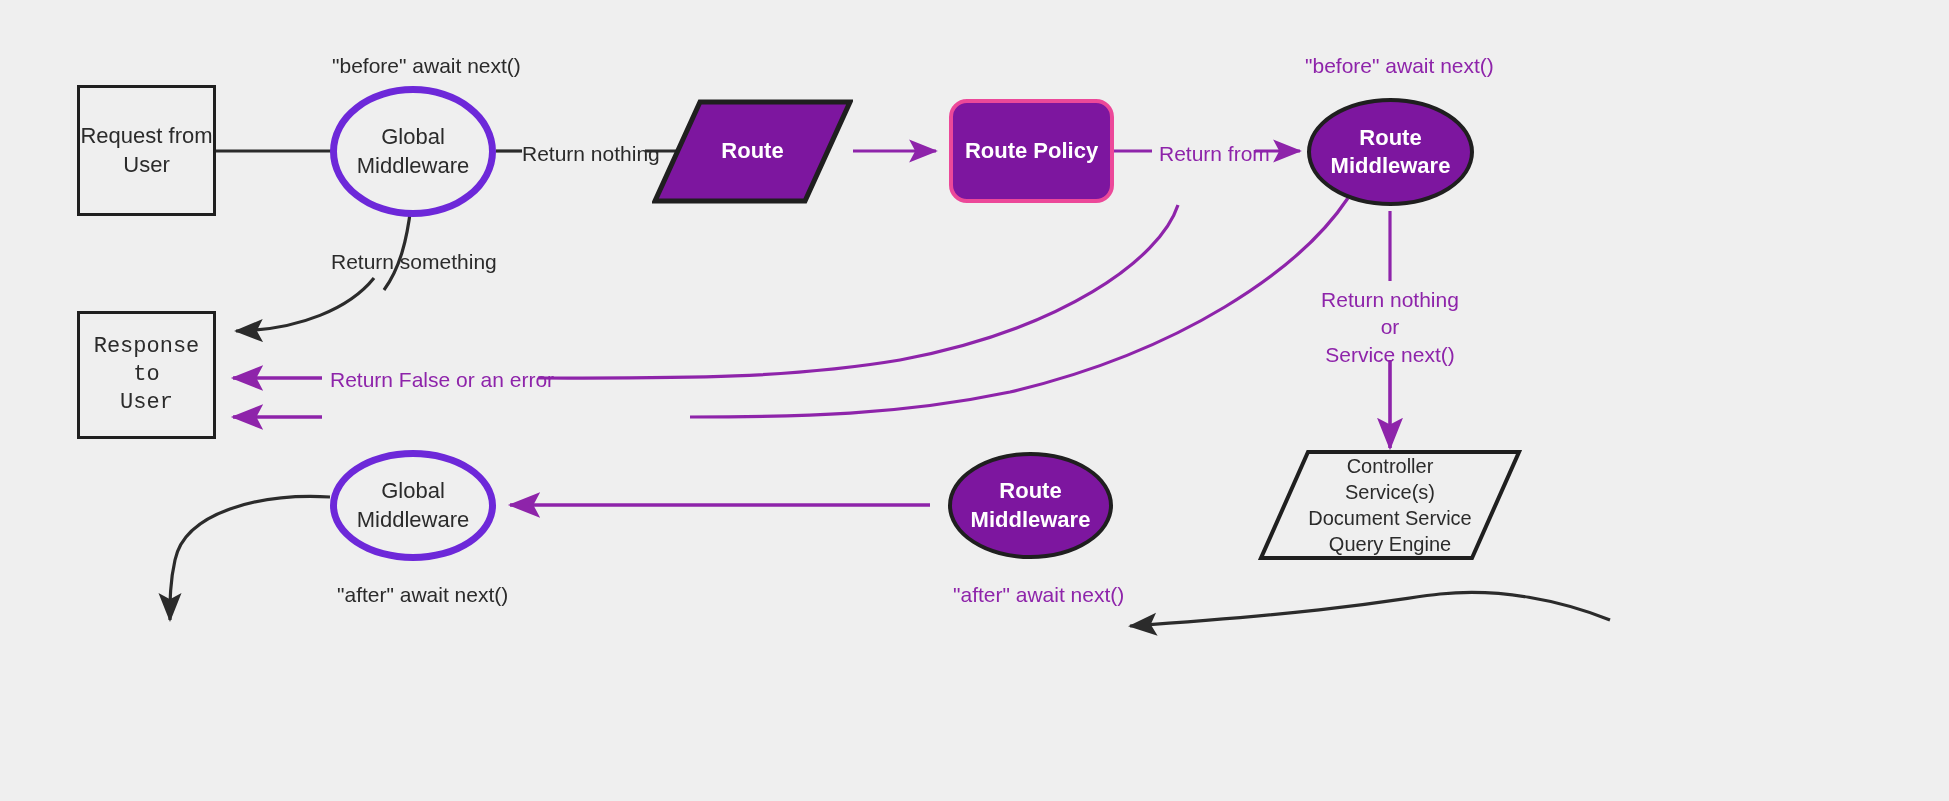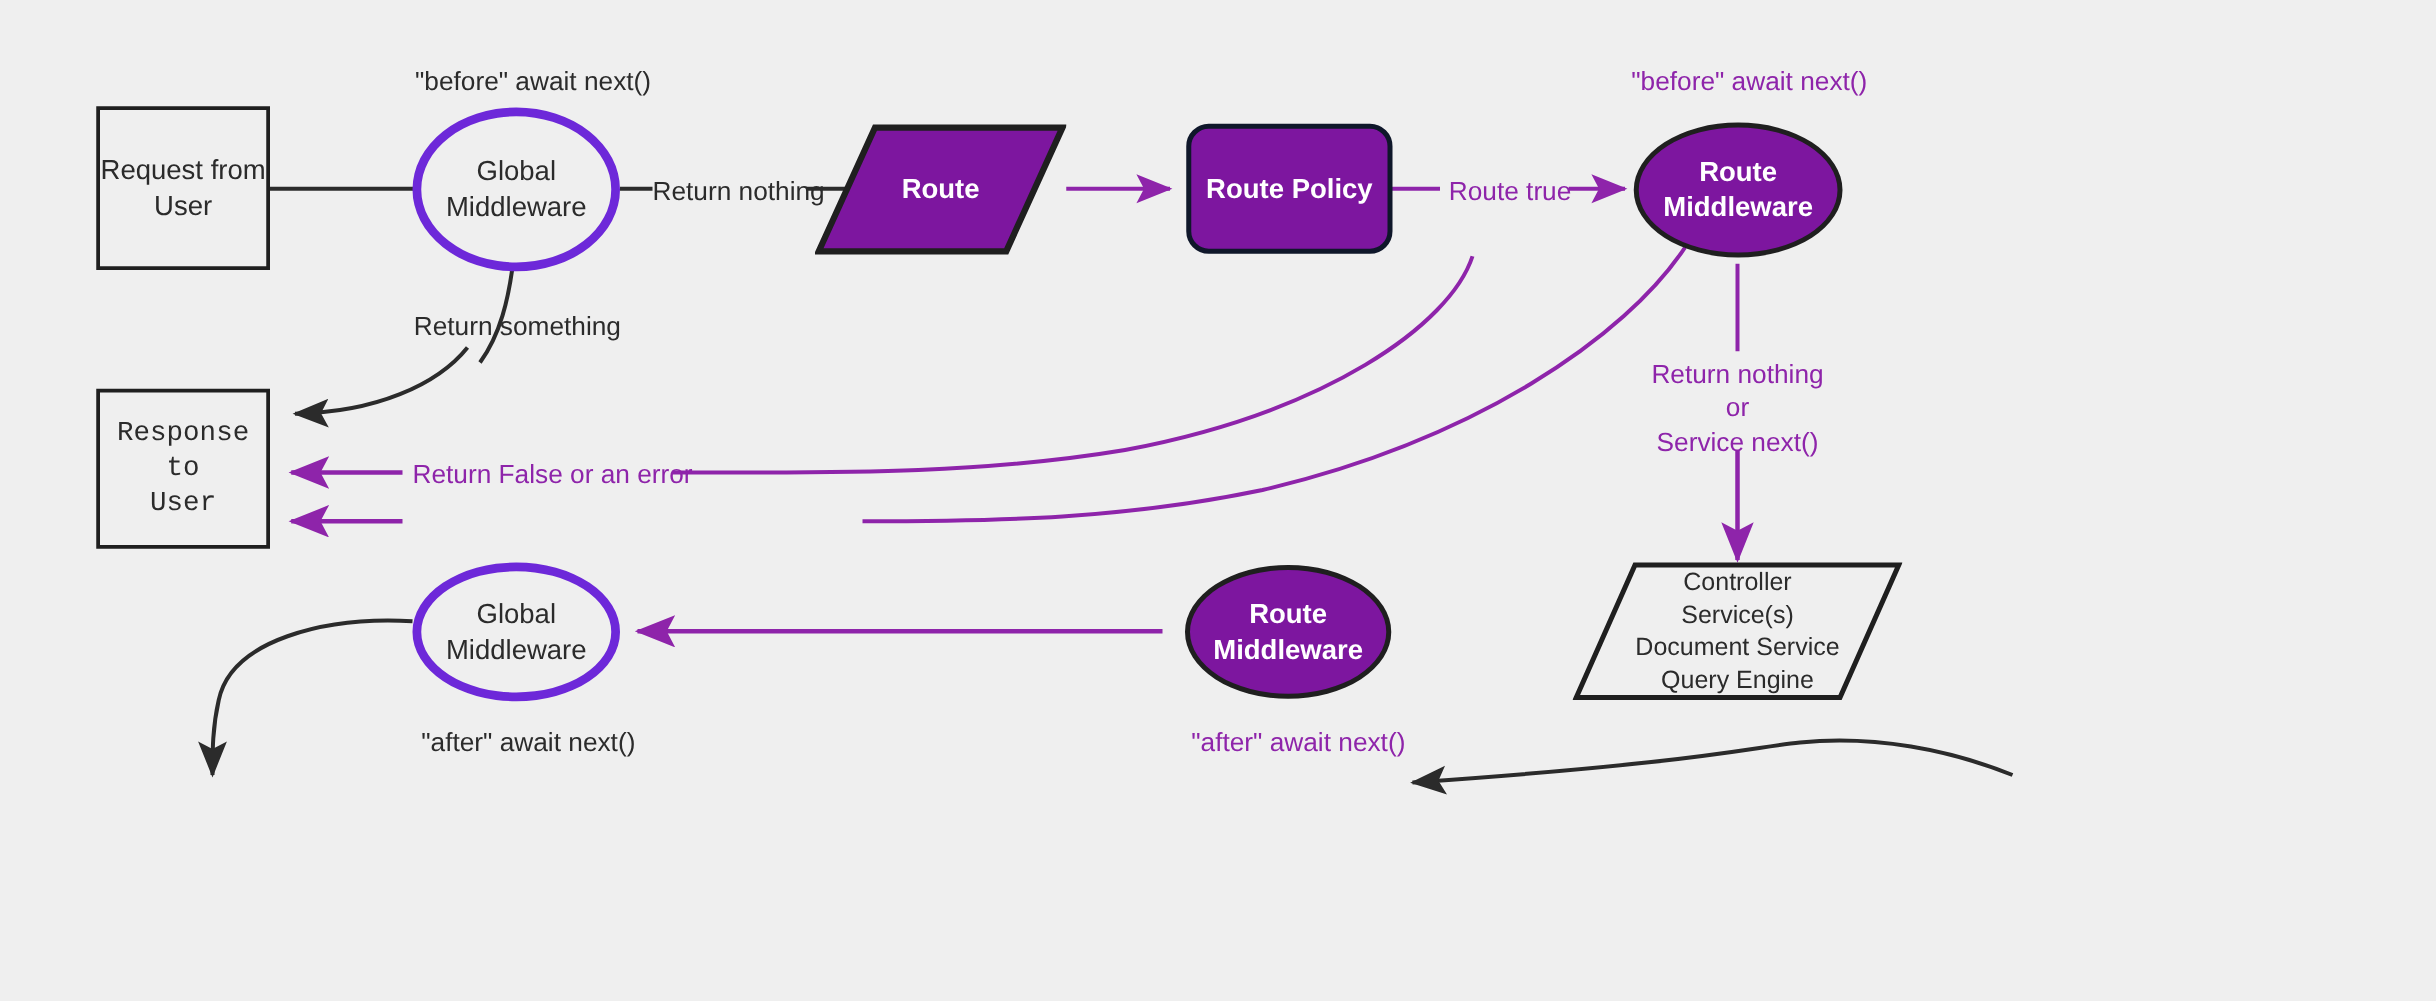--- a/index.html
+++ b/index.html
@@ -46,21 +46,21 @@
   }
   .ellipse-purple {
     border: 4px solid #1f1f1f;
     background: #7d169f;
     color: #ffffff;
     font-size: 22px;
     font-weight: bold;
     border-radius: 50%;
   }
   .roundrect-purple {
-    border: 4px solid #0f172a;
+    border: 4px solid #ec4899;
     background: #7d169f;
     color: #ffffff;
     font-size: 22px;
     font-weight: bold;
     border-radius: 18px;
   }
   .para-wrap {
     position: absolute;
   }
   .para-wrap .para-label {
@@ -188,21 +188,21 @@
   </div>
 
   <div class="edge-label lbl-dark" style="left:332px; top:52px;">"before" await next()</div>
 
   <div class="edge-label lbl-purple" style="left:1305px; top:52px;">"before" await next()</div>
 
   <div class="edge-label lbl-dark" style="left:522px; top:140px;">Return nothing</div>
 
   <div class="edge-label lbl-dark" style="left:331px; top:248px;">Return something</div>
 
-  <div class="edge-label lbl-purple" style="left:1159px; top:140px;">Route true</div>
+  <div class="edge-label lbl-purple" style="left:1159px; top:140px;">Return from</div>
 
   <div class="edge-label lbl-purple" style="left:330px; top:366px;">Return False or an error</div>
 
 
   <div class="edge-label lbl-purple" style="left:1390px; top:286px; transform:translateX(-50%);">
     <div>Return nothing</div>
     <div>or</div>
     <div>Service next()</div>
   </div>
 

